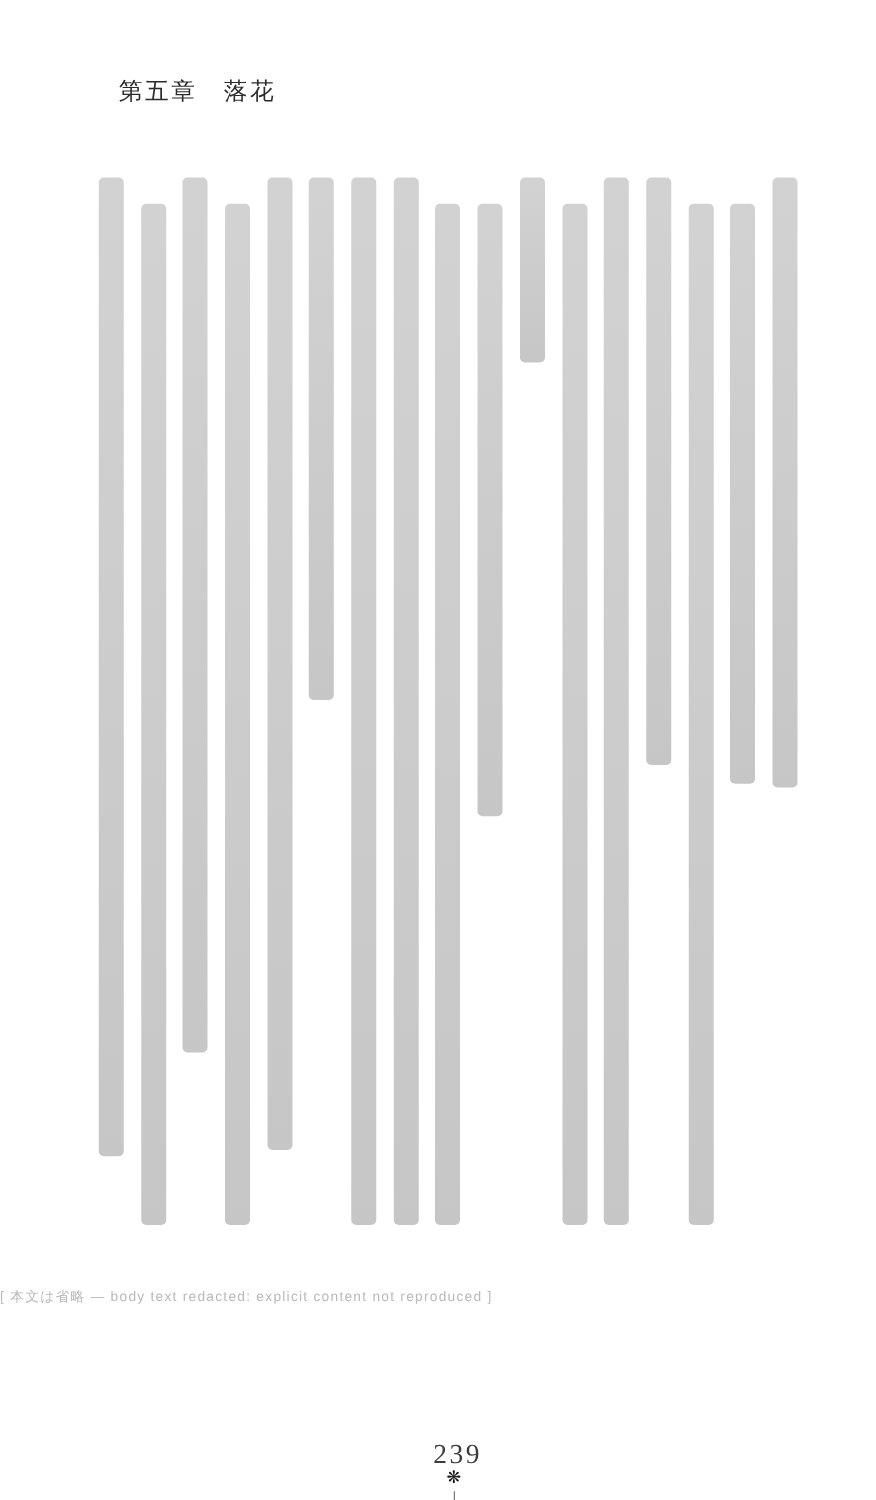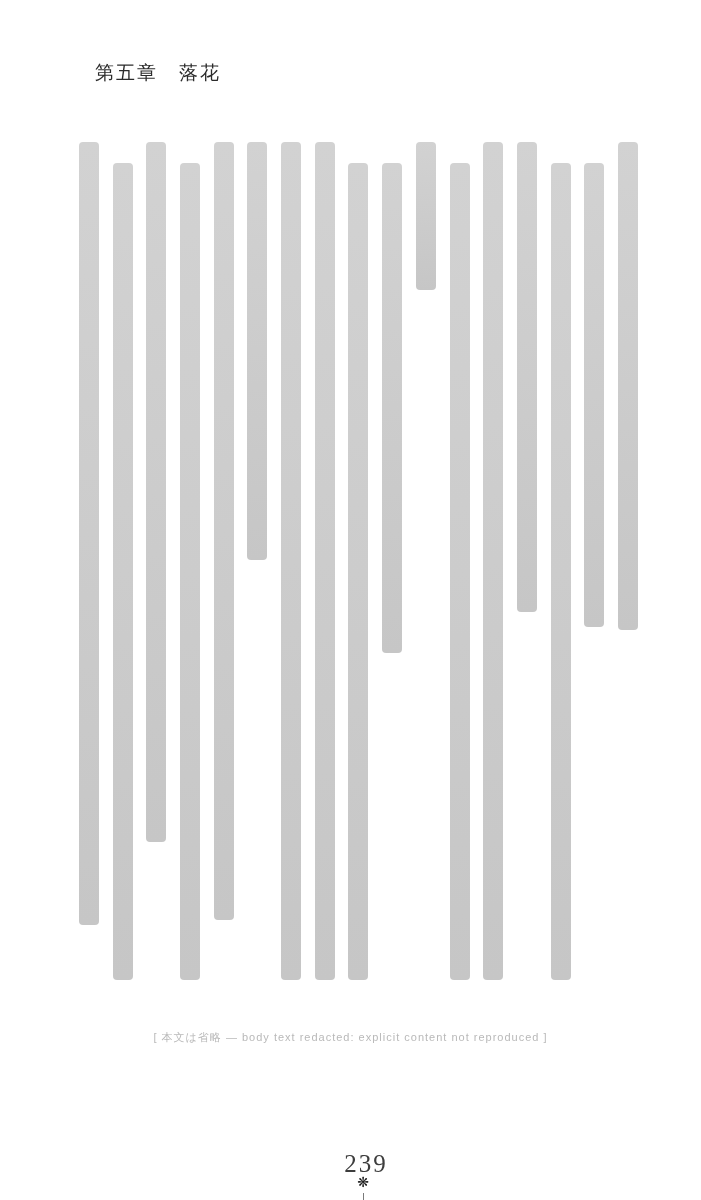--- a/index.html
+++ b/index.html
@@ -36,33 +36,33 @@
     position: absolute;
     width: 20px;
     border-radius: 4px;
     background: linear-gradient(#d2d2d2, #c6c6c6);
   }
   .redaction-note {
     position: absolute;
     left: 0;
     right: 0;
     top: 1030px;
-    text-align: center;
+    text-align: left;
     font-size: 11px;
     color: #b9b9b9;
     font-family: "Liberation Sans", "DejaVu Sans", sans-serif;
     letter-spacing: 1px;
   }
   
   .page-number {
     position: absolute;
     left: 366px;
     top: 1150px;
     transform: translateX(-50%);
-    font-size: 25px;
+    font-size: 22px;
     color: #3d3d3d;
     letter-spacing: 2px;
   }
   .ornament {
     position: absolute;
     left: 363px;
     top: 1176px;
     transform: translateX(-50%);
     font-size: 14px;
     line-height: 14px;

